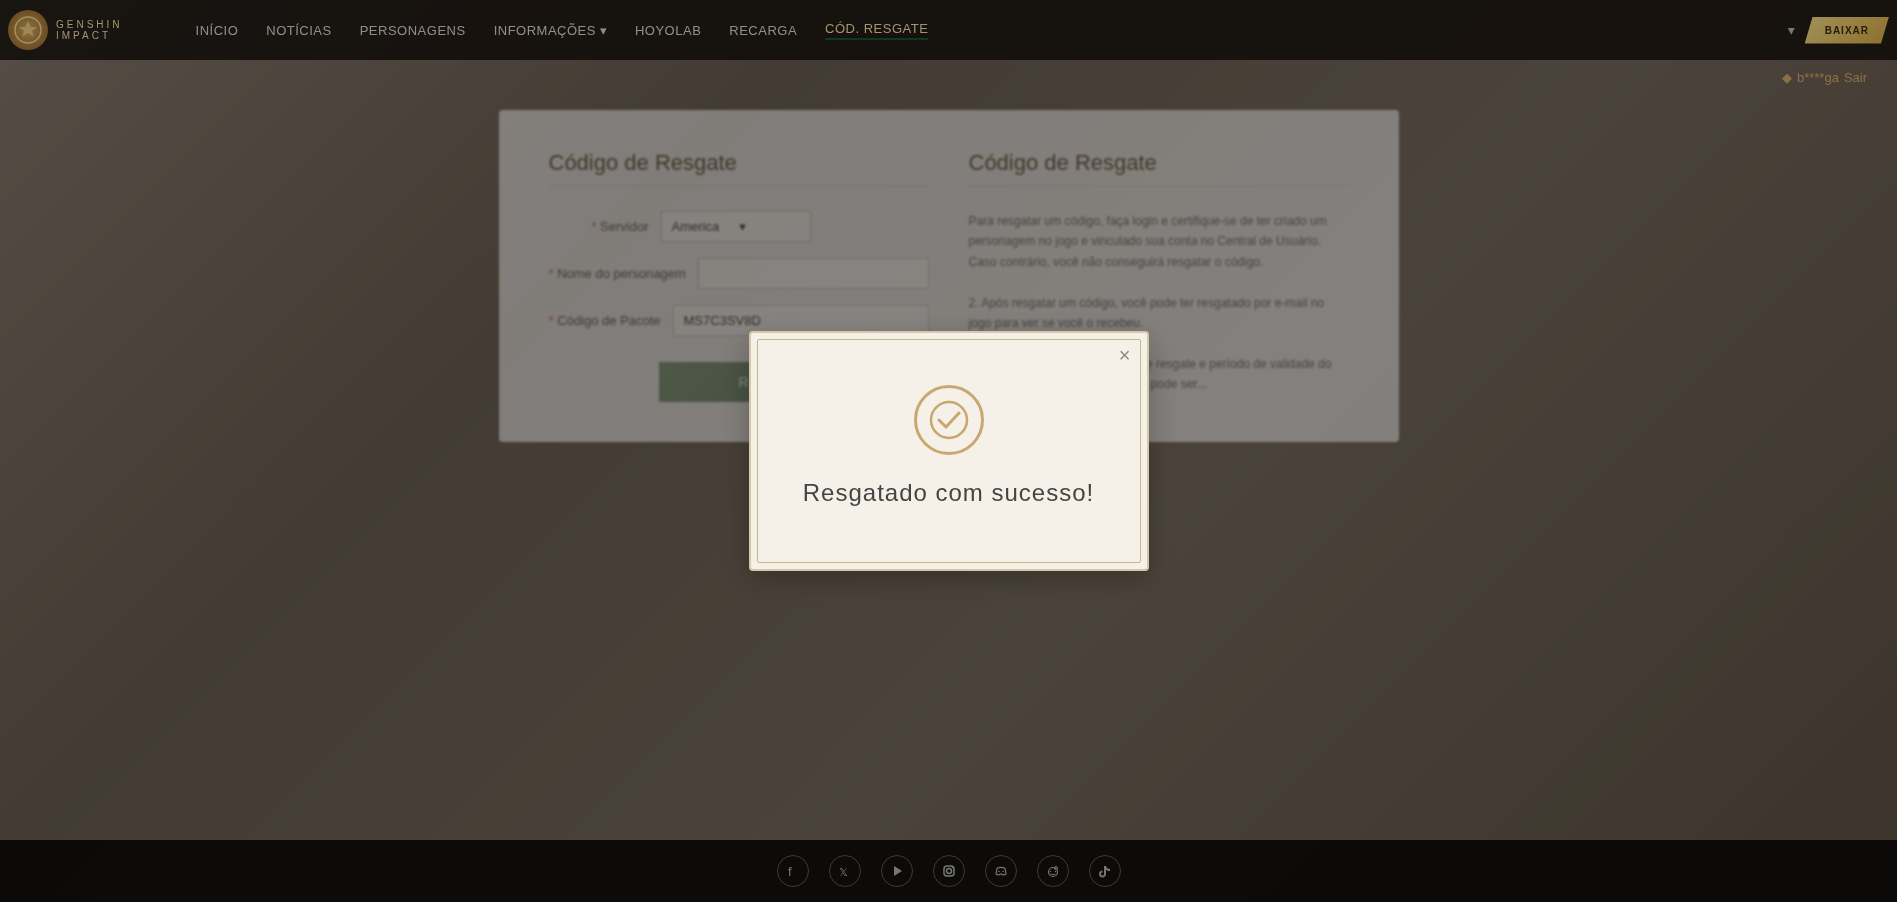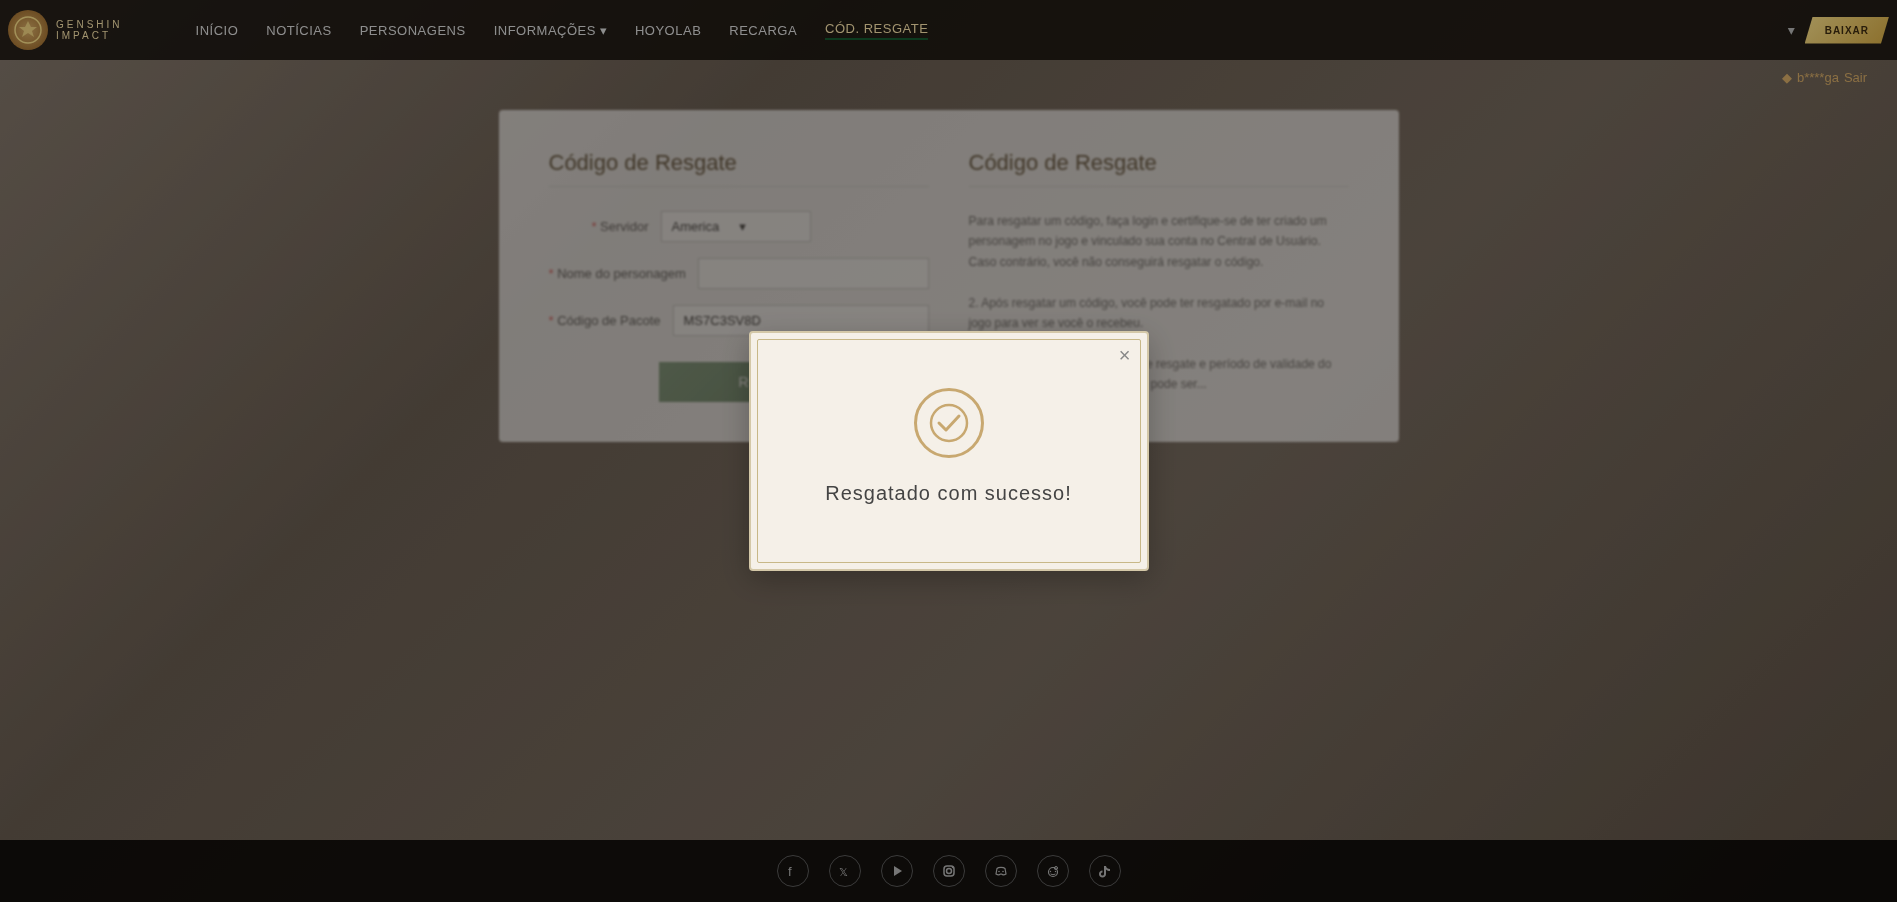--- a/index.html
+++ b/index.html
@@ -300,21 +300,21 @@
       justify-content: center;
       margin-bottom: 24px;
     }
 
     .modal-check-circle svg {
       width: 40px;
       height: 40px;
     }
 
     .modal-success-text {
-      font-size: 20px;
+      font-size: 24px;
       color: #444;
       letter-spacing: 1px;
       font-weight: normal;
       text-align: left;
     }
 
     
     .footer {
       position: absolute;
       bottom: 0;

